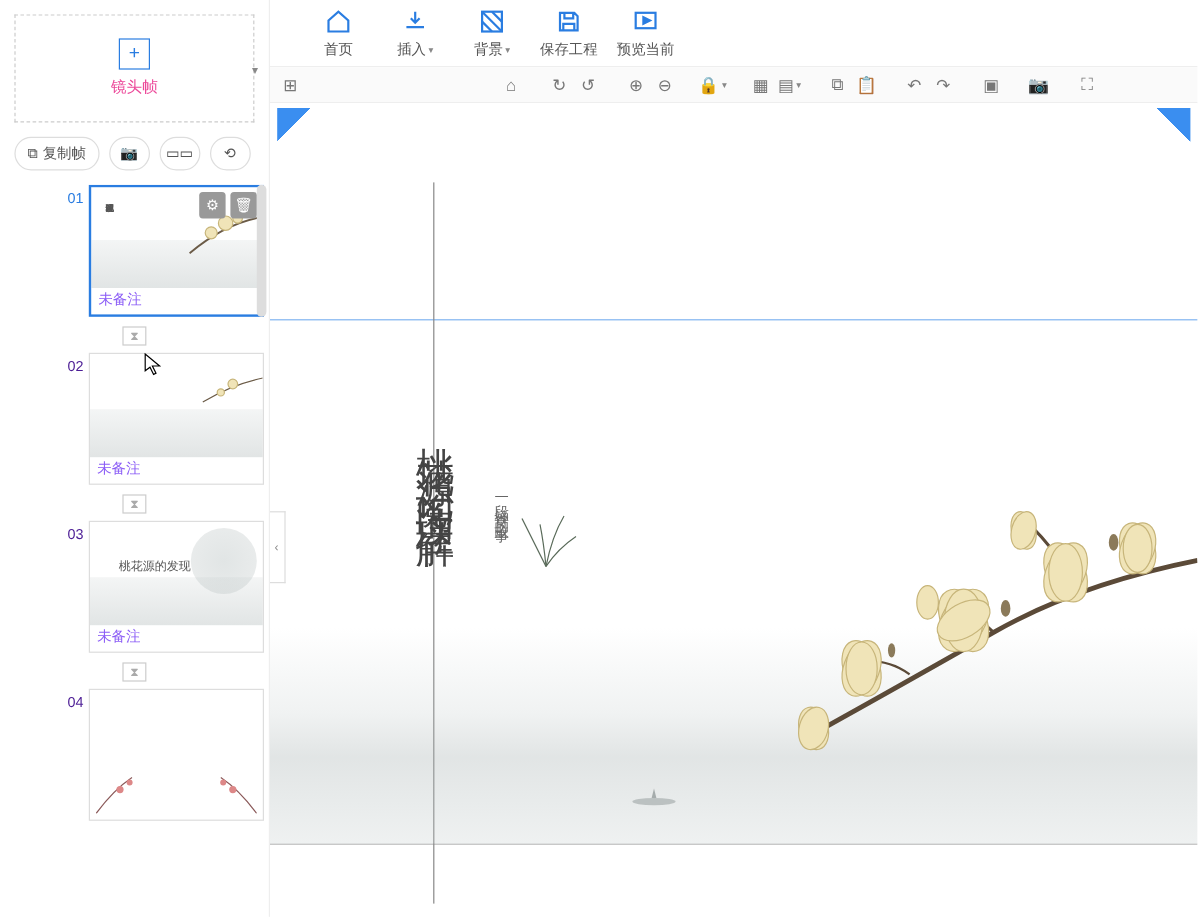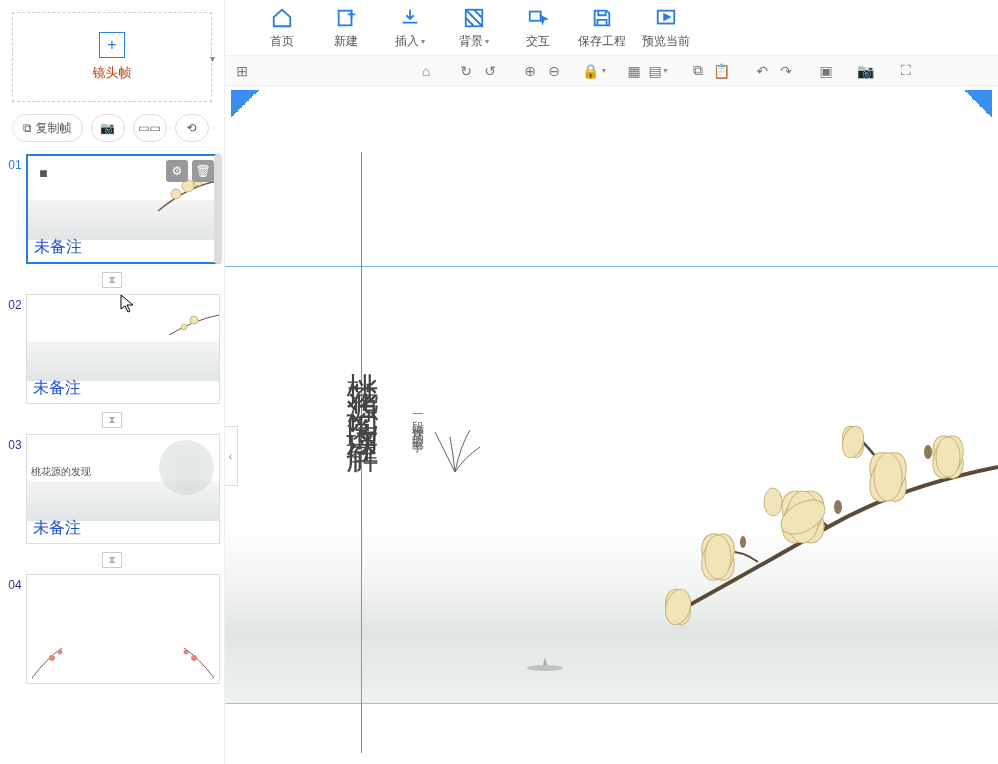--- a/index.html
+++ b/index.html
@@ -14,35 +14,35 @@
 
 
 .toolbar-sec { height: 30px; display: flex; align-items: center; padding-left: 232px; background: #fafafa; border-bottom: 1px solid #eee; gap: 4px; }
 .sec-box { width: 20px; height: 20px; display: flex; align-items: center; justify-content: center; color: #777; font-size: 14px; cursor: pointer; }
 .sec-gap { width: 12px; }
 
 
 .left { position: absolute; left: 0; top: 0; width: 225px; height: 764px; border-right: 1px solid #eee; background: #fff; display: flex; flex-direction: column; }
 .camera-frame { margin: 12px; border: 1px dashed #ccc; height: 90px; display: flex; flex-direction: column; align-items: center; justify-content: center; gap: 6px; position: relative; }
 .camera-frame .plus { width: 26px; height: 26px; border: 1px solid #2a7de1; display: flex; align-items: center; justify-content: center; color: #2a7de1; font-size: 16px; }
-.camera-frame .lbl { font-size: 13px; color: #c2410c; }
+.camera-frame .lbl { font-size: 13px; color: #ec4899; }
 .camera-frame .chev { position: absolute; right: -4px; top: 40px; font-size: 10px; color: #888; }
 
 .btn-row { display: flex; gap: 8px; padding: 0 12px 12px; }
 .pill { border: 1px solid #ddd; border-radius: 16px; height: 28px; display: flex; align-items: center; justify-content: center; font-size: 12px; color: #555; cursor: pointer; }
 .pill.wide { padding: 0 10px; gap: 4px; }
 .pill.icon { width: 34px; }
 
 .thumbs { flex: 1; overflow-y: auto; padding: 0 4px 0 4px; position: relative; }
-.thumb { position: relative; margin-bottom: 8px; display: flex; }
+.thumb { position: relative; margin-bottom: 8px; display: flex; margin-left: 48px; }
 .thumb .num { width: 22px; font-size: 12px; color: #2a7de1; padding-top: 4px; text-align: center; }
 .thumb .num.dark { color: #4c1d95; }
 .thumb .card { flex: 1; border: 1px solid #ddd; height: 110px; background: #fff; position: relative; overflow: hidden; }
 .thumb.active .card { border: 2px solid #2a7de1; }
-.thumb .note { position: absolute; bottom: 4px; left: 6px; font-size: 16px; color: #1d4ed8; }
+.thumb .note { position: absolute; bottom: 4px; left: 6px; font-size: 12px; color: #8b5cf6; }
 .thumb .tools { position: absolute; top: 4px; right: 4px; display: flex; gap: 4px; }
 .thumb .tbtn { width: 22px; height: 22px; background: #999; border-radius: 3px; display: flex; align-items: center; justify-content: center; color: #fff; font-size: 12px; }
 .timer { width: 20px; height: 16px; border: 1px solid #ccc; margin: 6px auto; display: flex; align-items: center; justify-content: center; font-size: 10px; color: #aaa; }
 
 
 .canvas-wrap { position: absolute; left: 225px; top: 86px; right: 0; bottom: 0; background: #fff; overflow: hidden; }
 .corner-tl { position: absolute; left: 6px; top: 4px; width: 28px; height: 28px; background: linear-gradient(135deg, #3a8ef0 50%, transparent 50%); }
 .corner-tr { position: absolute; right: 6px; top: 4px; width: 28px; height: 28px; background: linear-gradient(225deg, #3a8ef0 50%, transparent 50%); }
 .slide { position: absolute; left: 0; right: 0; top: 180px; bottom: 60px; border-top: 1px solid #7fb4f0; border-bottom: 1px solid #bbb; }
 .guide-v { position: absolute; left: 136px; top: -115px; bottom: -50px; border-left: 1px solid #888; }
@@ -123,21 +123,21 @@
             <circle cx="45" cy="22" r="3" class="petal"></circle>
         </svg>
         <div class="note">未备注</div>
       </div>
     </div>
     <div class="timer">⧗</div>
 
     <div class="thumb">
       <div class="num dark">03</div>
       <div class="card">
-        <div style="position:absolute;left:4px;top:30px;font-size:10px;color:#555;font-family:Liberation Mono, monospace">桃花源的发现</div>
+        <div style="position:absolute;left:24px;top:30px;font-size:10px;color:#555;font-family:Liberation Mono, monospace">桃花源的发现</div>
         <div style="position:absolute;right:5px;top:5px;width:55px;height:55px;border-radius:50%;background:radial-gradient(circle,rgba(180,190,190,0.4),rgba(160,170,170,0.2))"></div>
         <div class="mini-hills"></div>
         <div class="note">未备注</div>
       </div>
     </div>
     <div class="timer">⧗</div>
 
     <div class="thumb">
       <div class="num dark">04</div>
       <div class="card">
@@ -165,57 +165,39 @@
     <div class="ico">
         <svg width="22" height="22" viewBox="0 0 24 24" fill="none" stroke="currentColor" stroke-width="2">
           <path d="M3 11 L12 3 L21 11 V21 H3 Z"></path>
         </svg>
       </div>
     <div class="lbl">首页</div>
   </div>
   <div class="tb-item">
     <div class="ico">
         <svg width="22" height="22" viewBox="0 0 24 24" fill="none" stroke="currentColor" stroke-width="2">
-          <rect x="4" y="4" width="14" height="16"></rect>
-          <path d="M14 8 h8 M18 4 v8"></path>
-        </svg>
-      </div>
-    <div class="lbl">新建</div>
-  </div>
-  <div class="tb-item">
-    <div class="ico">
-        <svg width="22" height="22" viewBox="0 0 24 24" fill="none" stroke="currentColor" stroke-width="2">
           <path d="M12 3 v10 M8 9 l4 4 l4 -4 M4 17 h16"></path>
         </svg>
       </div>
     <div class="lbl">
         <span>插入</span>
         <span class="caret-dn">▾</span>
       </div>
   </div>
   <div class="tb-item">
     <div class="ico">
         <svg width="22" height="22" viewBox="0 0 24 24" fill="none" stroke="currentColor" stroke-width="2">
           <rect x="3" y="3" width="18" height="18"></rect>
           <path d="M3 3 L21 21 M3 12 L12 21 M12 3 L21 12"></path>
         </svg>
       </div>
     <div class="lbl">
         <span>背景</span>
         <span class="caret-dn">▾</span>
       </div>
-  </div>
-  <div class="tb-item">
-    <div class="ico">
-        <svg width="22" height="22" viewBox="0 0 24 24" fill="none" stroke="currentColor" stroke-width="2">
-          <rect x="3" y="5" width="12" height="10"></rect>
-          <path d="M15 10 l6 3 l-3 1 l-1 3 Z" fill="currentColor"></path>
-        </svg>
-      </div>
-    <div class="lbl">交互</div>
   </div>
   <div class="tb-item">
     <div class="ico">
         <svg width="22" height="22" viewBox="0 0 24 24" fill="none" stroke="currentColor" stroke-width="2">
           <path d="M4 4 h13 l3 3 v13 h-16 Z M8 4 v5 h8 v-5 M7 14 h10 v6 h-10 Z"></path>
         </svg>
       </div>
     <div class="lbl">保存工程</div>
   </div>
   <div class="tb-item">

